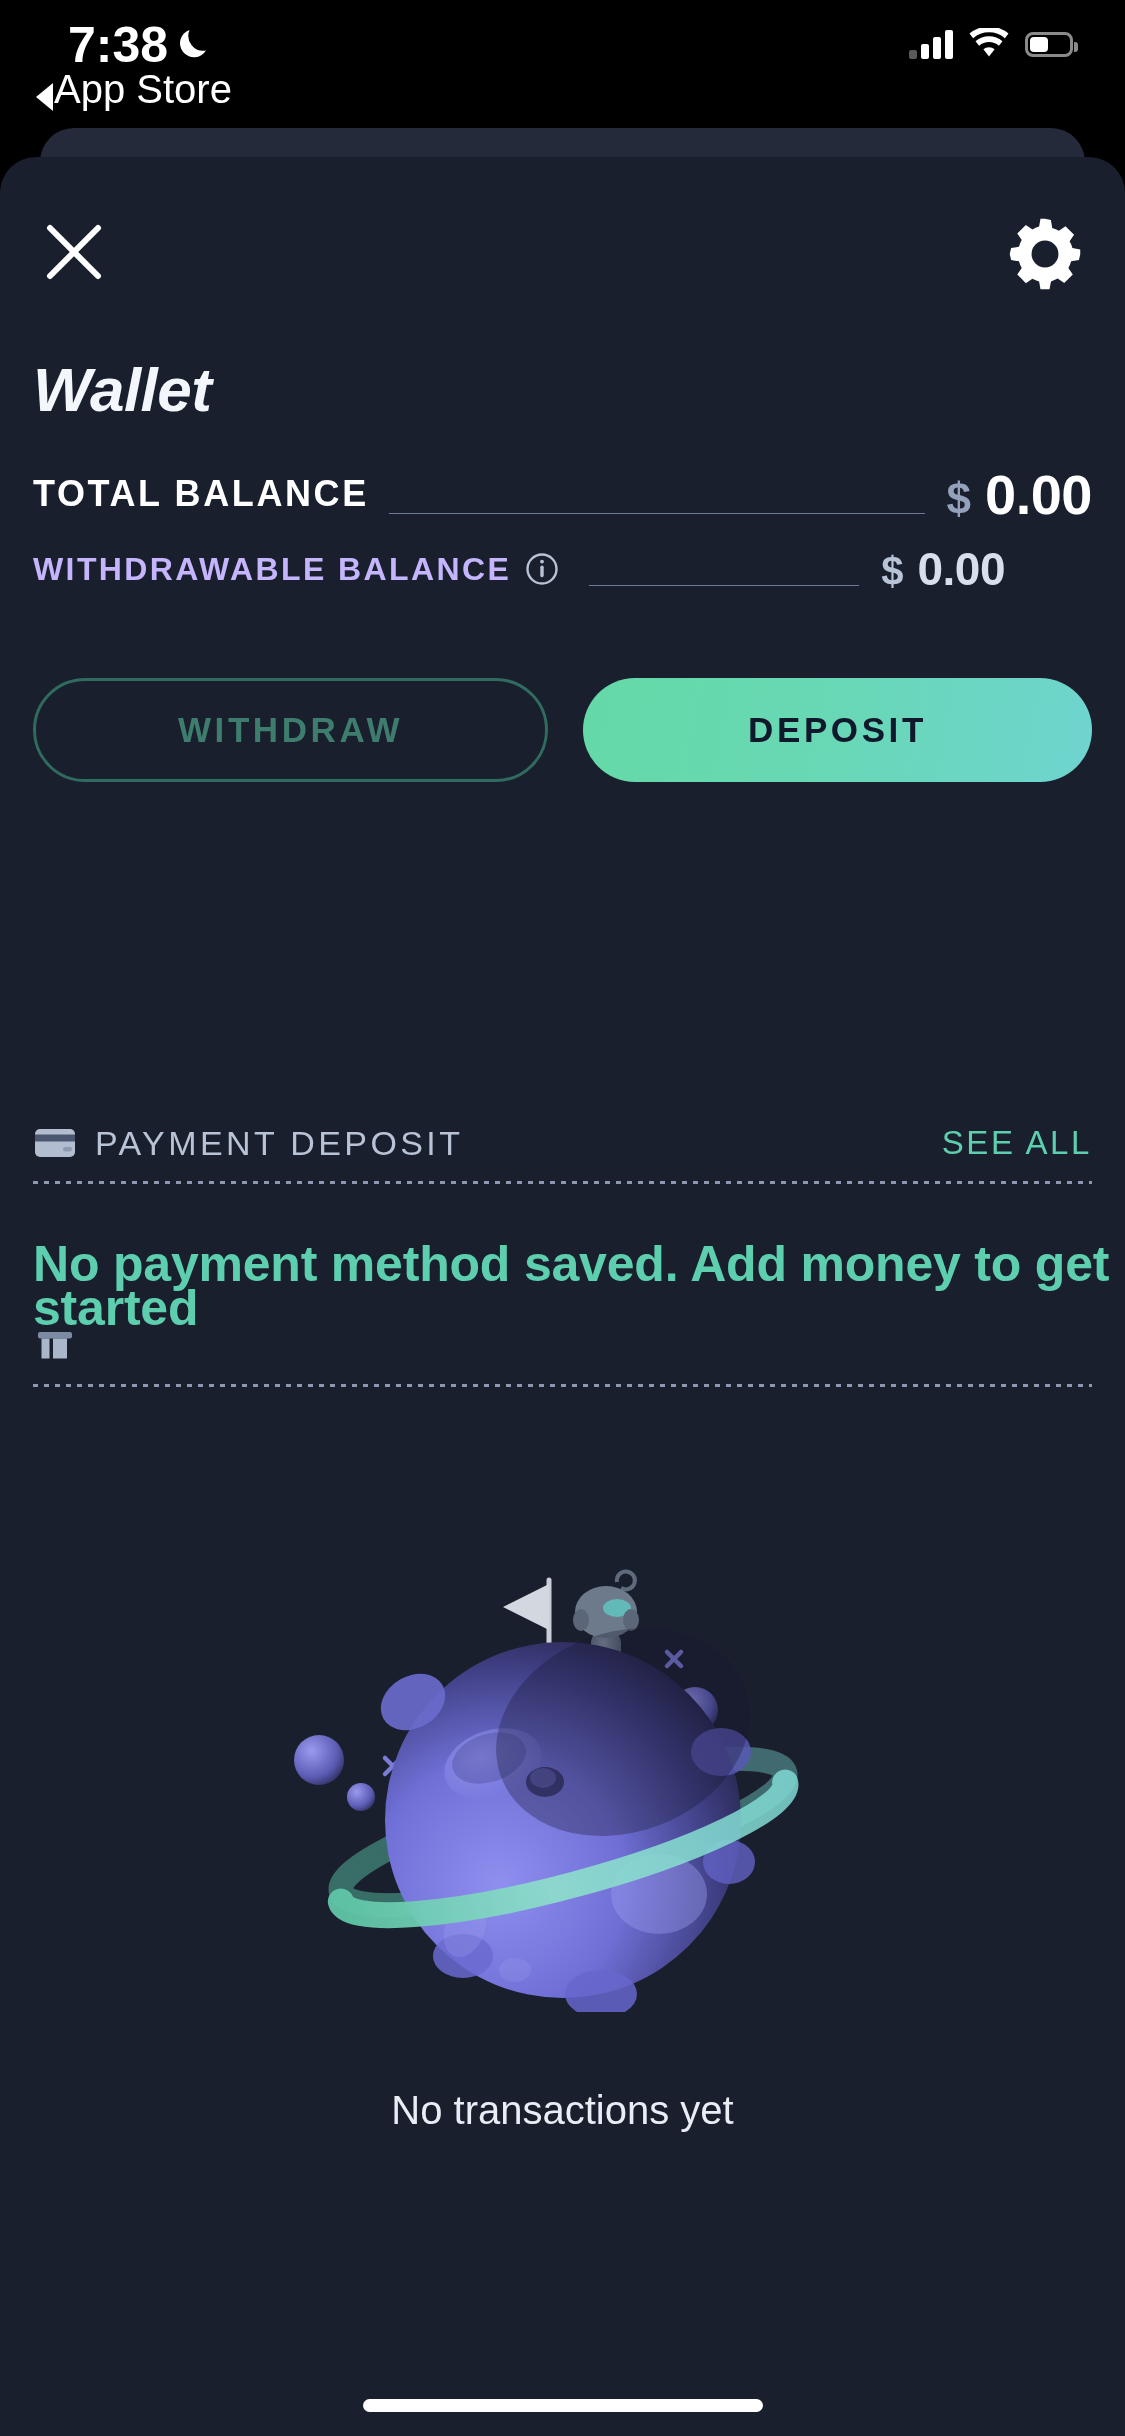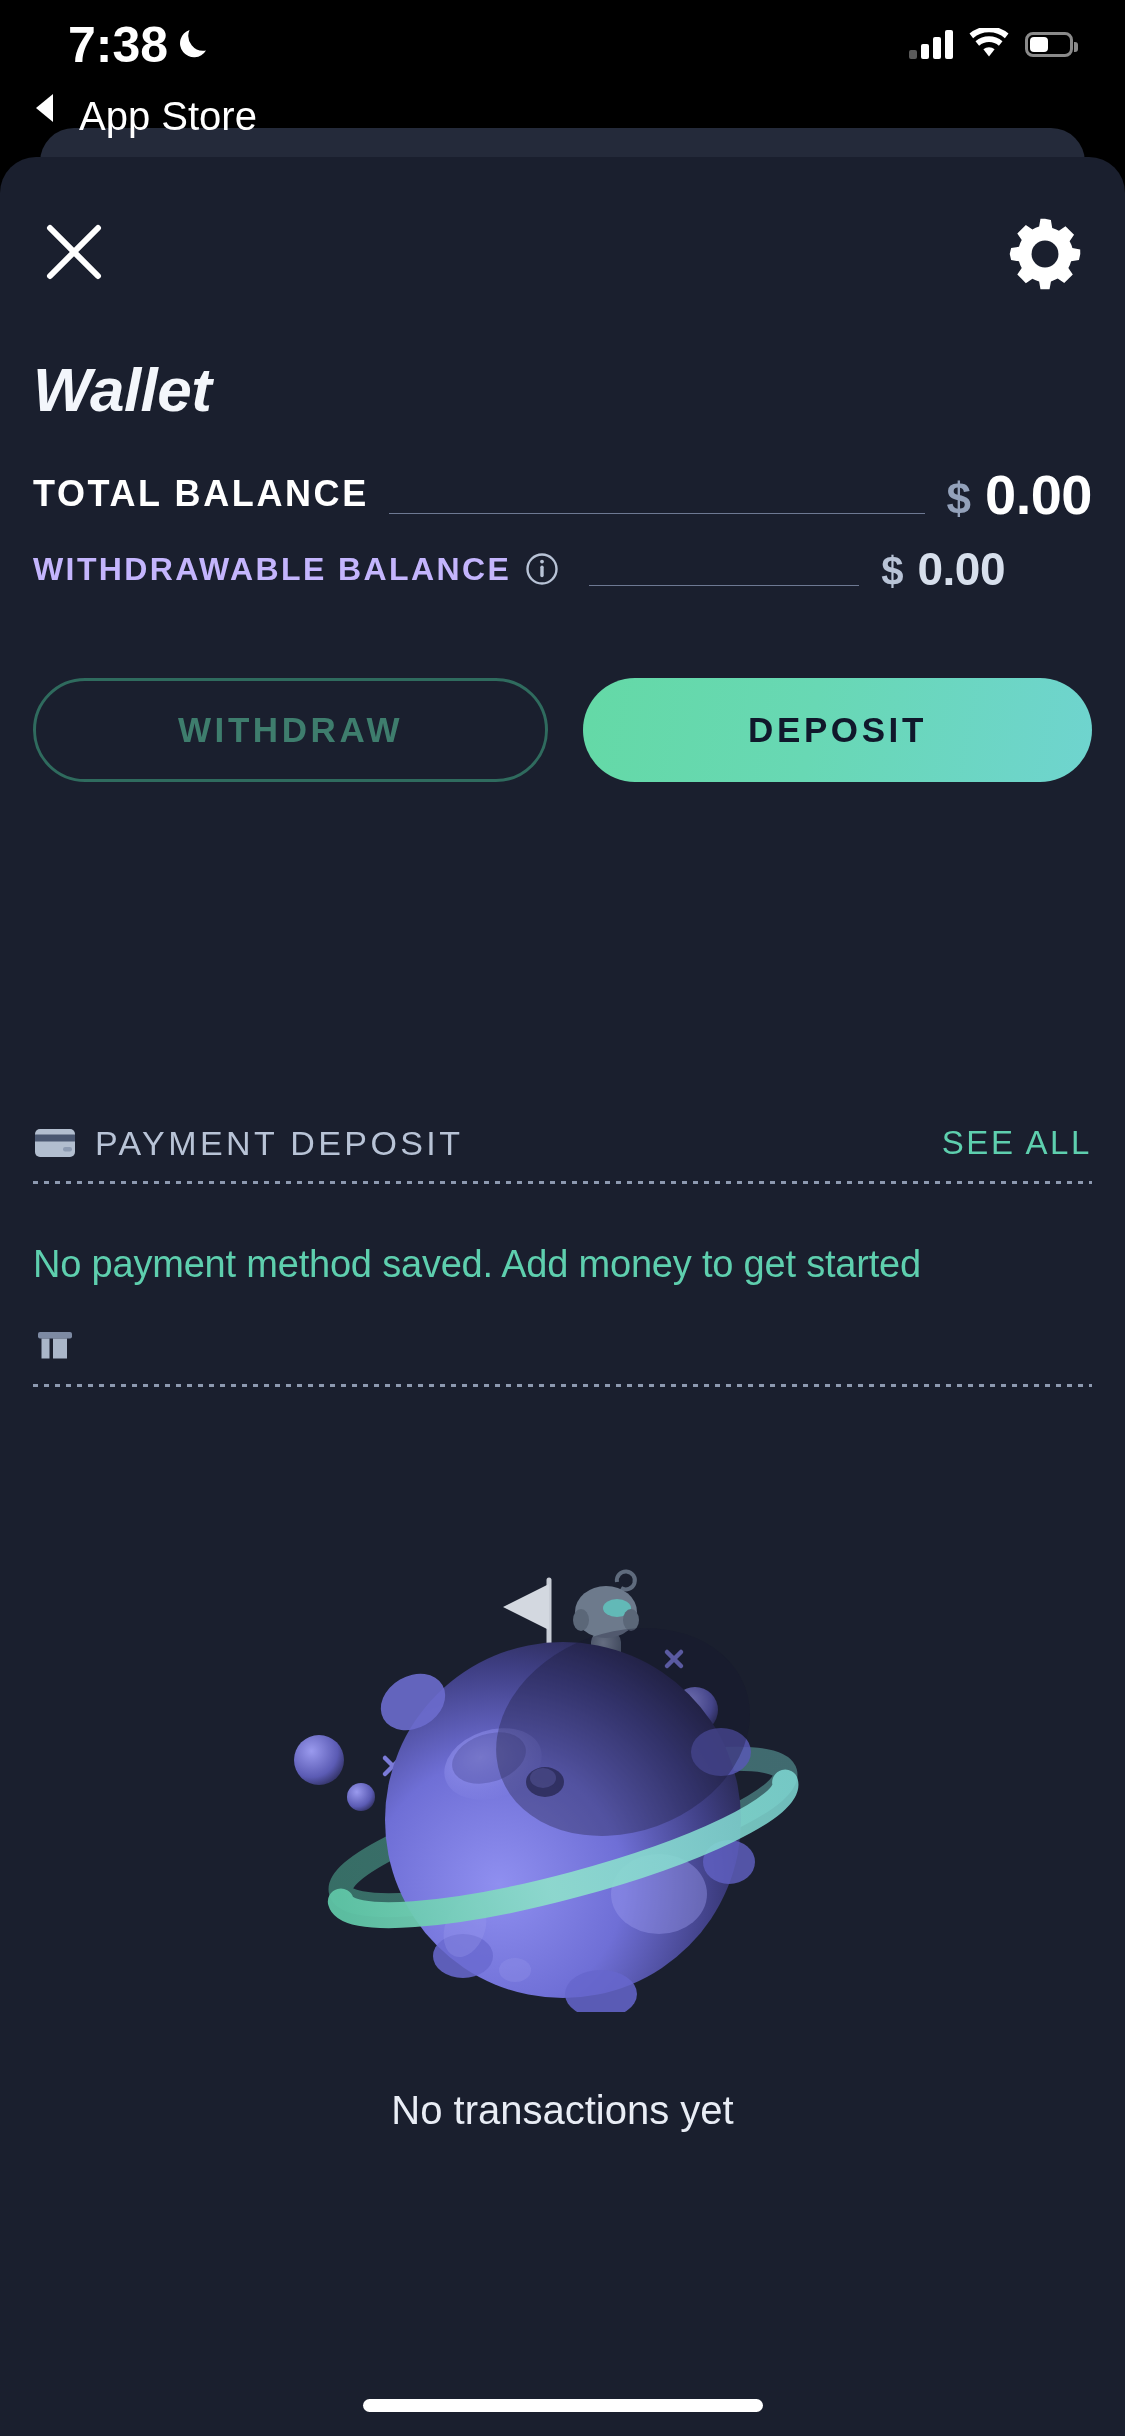--- a/index.html
+++ b/index.html
@@ -36,24 +36,24 @@
     letter-spacing: 0px;
     line-height: 54px;
   }
   .sb-moon {
     position: absolute;
     left: 176px; top: 25px;
     width: 40px; height: 40px;
   }
   .sb-back {
     position: absolute;
-    left: 36px; top: 94px;
-    display: flex;
-    align-items: flex-start;
-    gap: 26px;
+    left: 36px; top: 67px;
+    display: flex;
+    align-items: flex-end;
+    gap: 1px;
   }
   .sb-back-tri {
     width: 0; height: 0;
     border-top: 14px solid transparent;
     border-bottom: 14px solid transparent;
     border-right: 17px solid #ffffff;
   }
   .sb-back-label {
     color: #ffffff;
     font-size: 40px;
@@ -258,22 +258,22 @@
     background-image: repeating-linear-gradient(
       to right, #8d99b0 0, #8d99b0 5px, transparent 5px, transparent 11px);
   }
   .dotted-div.payments { top: 1024px; }
   .dotted-div.transactions { top: 1227px; }
 
   .empty-payments {
     position: absolute;
     left: 33px; top: 1085px;
     color: #5ecfae;
-    font-size: 38px;
-    font-weight: 400;
+    font-size: 50px;
+    font-weight: 700;
     letter-spacing: -0.2px;
     line-height: 44px;
   }
 
   
   .illustration {
     position: absolute;
     left: 0; top: 1370px;
     width: 1125px; height: 500px;
     display: flex;

